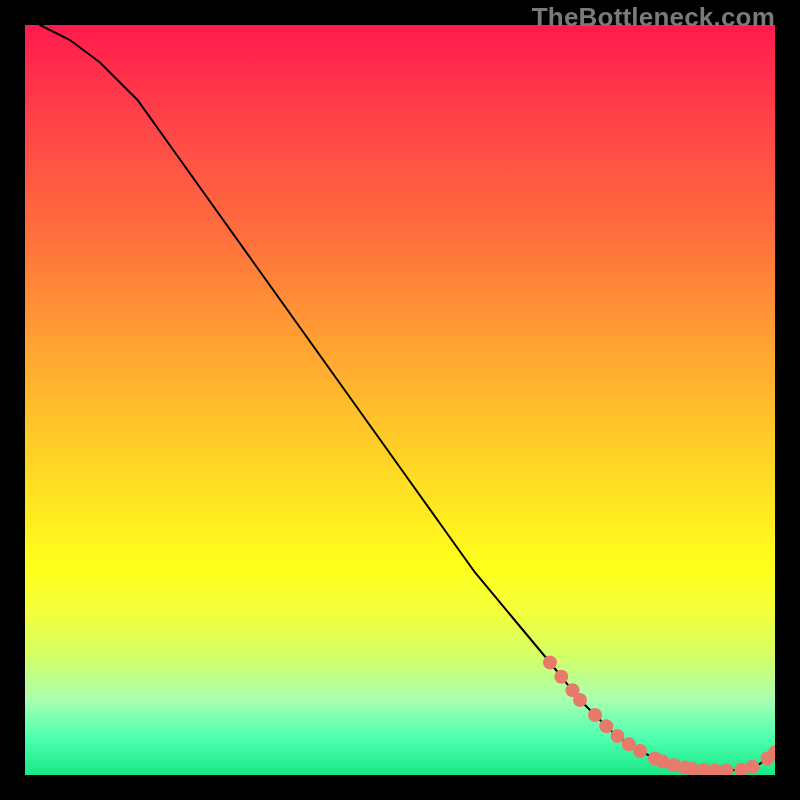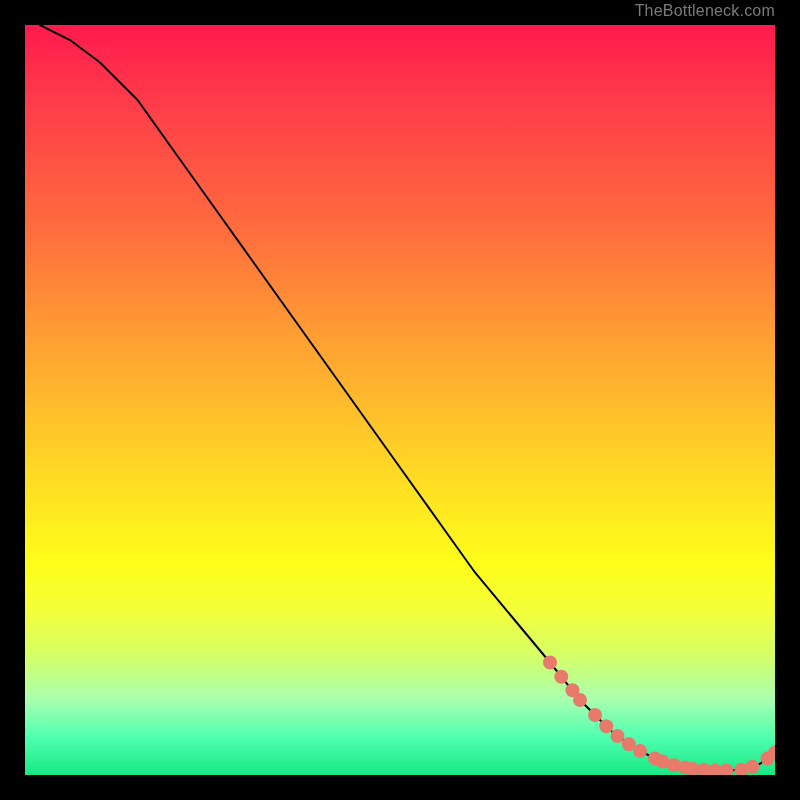--- a/index.html
+++ b/index.html
@@ -41,22 +41,22 @@
   svg.plot {
     position: absolute;
     left: 0;
     top: 0;
   }
   .watermark {
     position: absolute;
     top: 2px;
     right: 25px;
     font-family: Arial, Helvetica, sans-serif;
-    font-size: 16px;
-    font-weight: 400;
+    font-size: 26px;
+    font-weight: 700;
     color: #7a7a7a;
     letter-spacing: 0.2px;
   }
 </style>
 </head>
 <body>
 
 <div class="frame">
   <div class="gradient"></div>
   <svg class="plot" width="750" height="750" viewBox="0 0 750 750">

